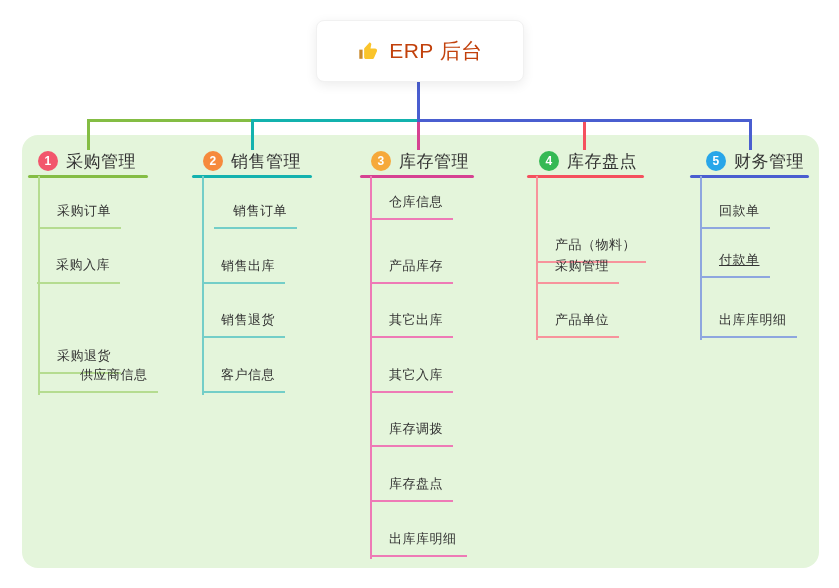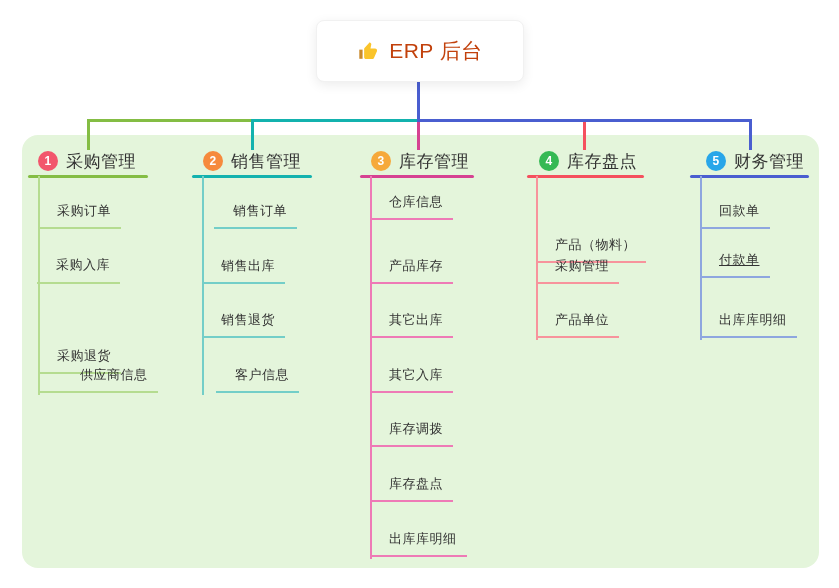--- a/index.html
+++ b/index.html
@@ -93,21 +93,21 @@
 <div class="v-line" style="left: 202px; top: 176px; height: 219px; --accent: #13b2ae; --light: #73cec8; --badge: #f68a3c;"></div>
 <div class="child" style="left: 214px; top: 199px; --accent: #13b2ae; --light: #73cec8; --badge: #f68a3c;">
     <span>销售订单</span>
   </div>
 <div class="child" style="left: 202px; top: 254px; --accent: #13b2ae; --light: #73cec8; --badge: #f68a3c;">
     <span>销售出库</span>
   </div>
 <div class="child" style="left: 202px; top: 308px; --accent: #13b2ae; --light: #73cec8; --badge: #f68a3c;">
     <span>销售退货</span>
   </div>
-<div class="child" style="left: 216px; top: 363px; --accent: #13b2ae; --light: #73cec8; --badge: #f68a3c;">
+<div class="child" style="left: 202px; top: 363px; --accent: #13b2ae; --light: #73cec8; --badge: #f68a3c;">
     <span>客户信息</span>
   </div>
 
 <div class="branch-head" style="left: 371px; top: 148px; --accent: #d64292; --light: #ee7ab6; --badge: #f6a93b;">
   <span class="badge">3</span>
   <span>库存管理</span>
 </div>
 <div class="h-underline" style="left: 360px; top: 175px; width: 114px; --accent: #d64292; --light: #ee7ab6; --badge: #f6a93b;"></div>
 <div class="v-line" style="left: 370px; top: 176px; height: 383px; --accent: #d64292; --light: #ee7ab6; --badge: #f6a93b;"></div>
 <div class="child" style="left: 370px; top: 190px; --accent: #d64292; --light: #ee7ab6; --badge: #f6a93b;">

